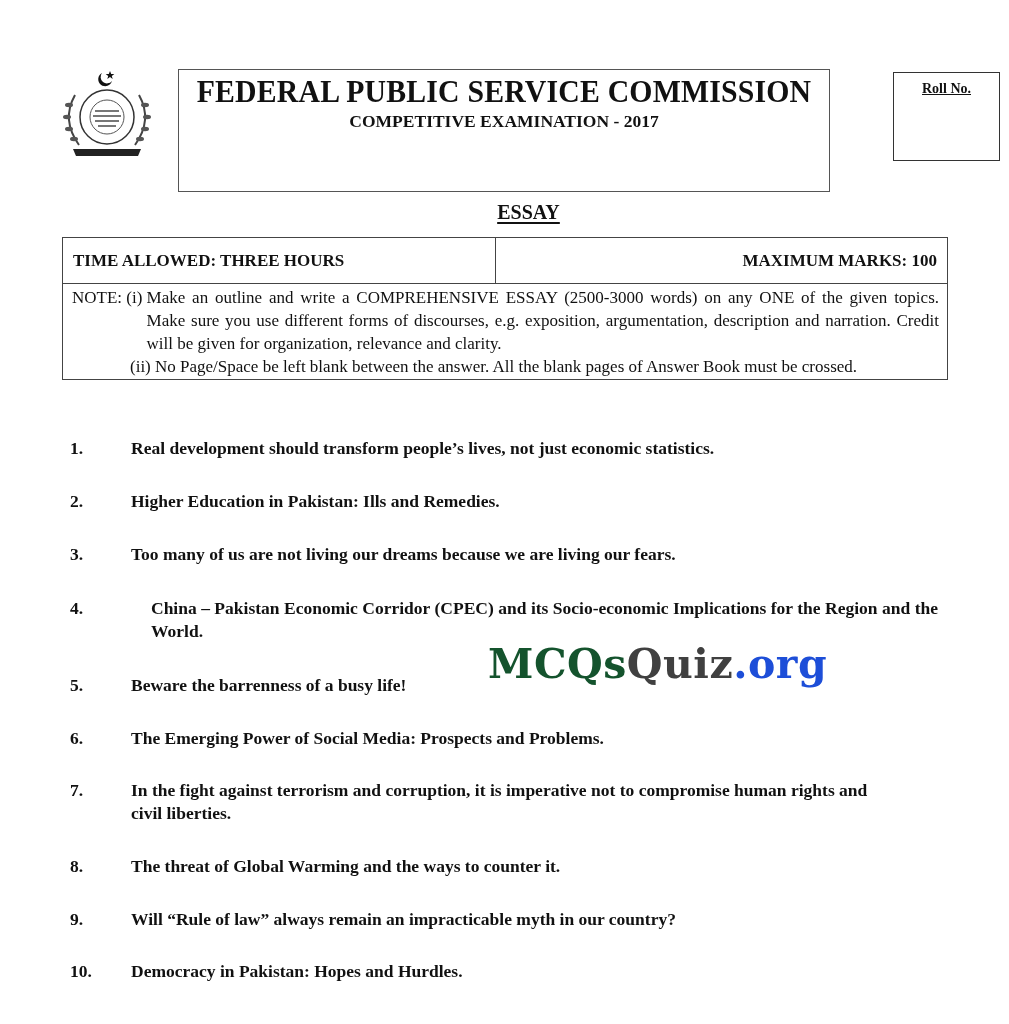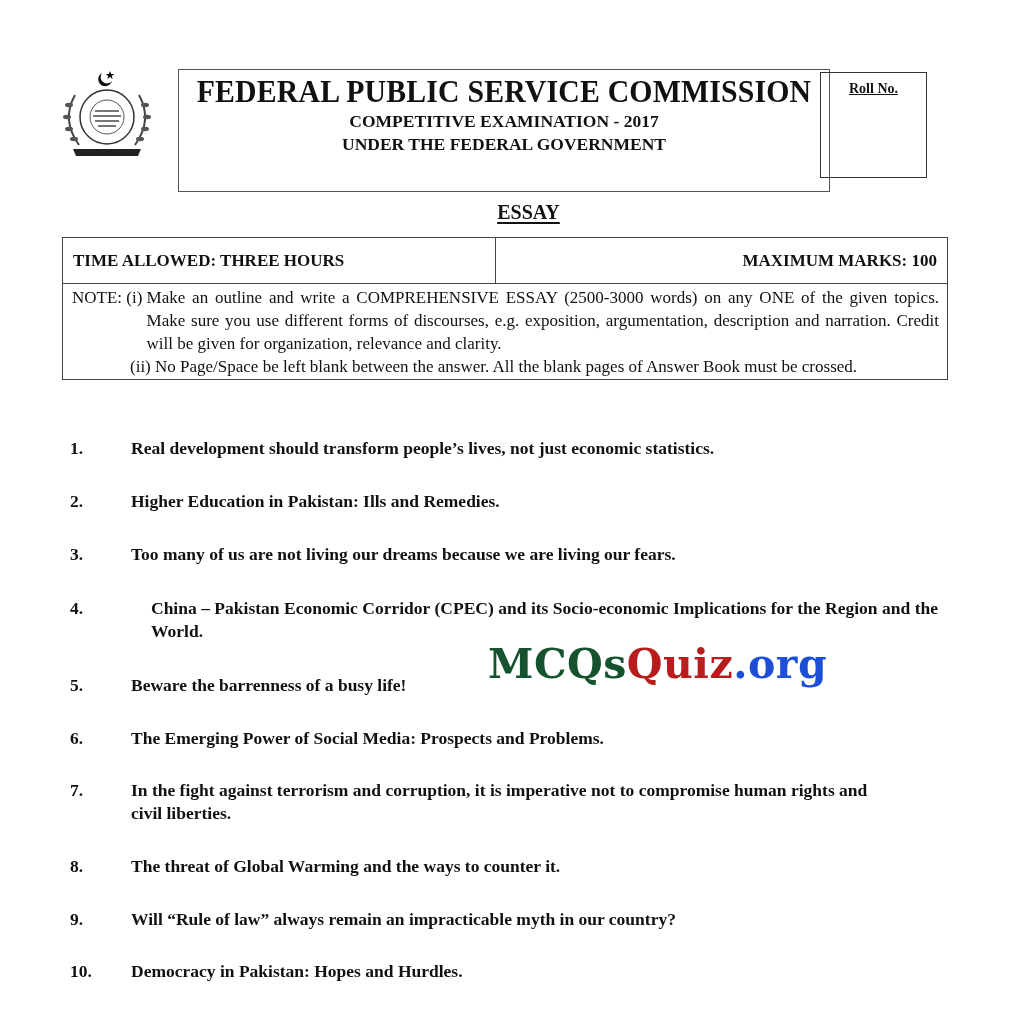--- a/index.html
+++ b/index.html
@@ -6,21 +6,21 @@
   body { width: 1009px; height: 1024px; position: relative; overflow: hidden;
          font-family: "Liberation Serif", "DejaVu Serif", serif; color: #111; }
 
   .emblem { position: absolute; left: 55px; top: 65px; width: 105px; height: 100px; }
 
   .header-box { position: absolute; left: 178px; top: 69px; width: 652px; height: 123px;
                 border: 1.5px solid #555; box-sizing: border-box; text-align: center; }
   .header-title { font-weight: bold; font-size: 31px; margin-top: 4px; letter-spacing: 0.2px; transform: scaleX(0.96); }
   .header-sub { font-weight: bold; font-size: 17.5px; line-height: 23px; }
 
-  .roll-box { position: absolute; left: 820px; top: 72px; width: 107px; height: 106px;
+  .roll-box { position: absolute; left: 893px; top: 72px; width: 107px; height: 89px;
               border: 1.5px solid #333; box-sizing: border-box; text-align: center; }
   .roll-label { font-weight: bold; font-size: 14px; text-decoration: underline; margin-top: 8px; }
 
   .essay-heading { position: absolute; left: 0; width: 1009px; top: 201px; text-align: center;
                    font-weight: bold; font-size: 20px; margin-left: 24px; }
   .essay-heading span { text-decoration: underline; text-decoration-thickness: 2px; text-underline-offset: 3px; }
 
   .info-table { position: absolute; left: 62px; top: 237px; width: 886px; border-collapse: collapse; }
   .info-table td { border: 1.2px solid #444; font-size: 17px; }
   .cell-time { font-weight: bold; height: 45px; padding: 0 10px; width: 412px; }
@@ -69,21 +69,20 @@
       <ellipse cx="90" cy="64" rx="4" ry="2.2"></ellipse>
         <ellipse cx="85" cy="74" rx="4" ry="2.2"></ellipse>
     </g>
     <path d="M18 84 L86 84 L83 91 L21 91 Z" fill="#222"></path>
   </svg>
 </div>
 
 <div class="header-box">
   <div class="header-title">FEDERAL PUBLIC SERVICE COMMISSION</div>
   <div class="header-sub">COMPETITIVE EXAMINATION - 2017</div>
-  <div class="header-sub">UNDER THE FEDERAL GOVERNMENT</div>
 </div>
 
 <div class="roll-box">
   <div class="roll-label">Roll No.</div>
 </div>
 
 <div class="essay-heading">
   <span>ESSAY</span>
 </div>
 
@@ -145,14 +144,14 @@
     <span class="topic-num">9.</span>
     <span class="topic-text">Will “Rule of law” always remain an impracticable myth in our country?</span>
   </div>
   <div class="topic" style="top:523px">
     <span class="topic-num">10.</span>
     <span class="topic-text">Democracy in Pakistan: Hopes and Hurdles.</span>
   </div>
 </div>
 
 <div class="watermark">
-  <span style="color:#14532d">MCQs</span><span style="color:#b91c1c">Quiz</span><span style="color:#1d4ed8">.org</span>
+  <span style="color:#14532d">MCQs</span><span style="color:#404040">Quiz</span><span style="color:#1d4ed8">.org</span>
 </div>
 
 </body></html>

